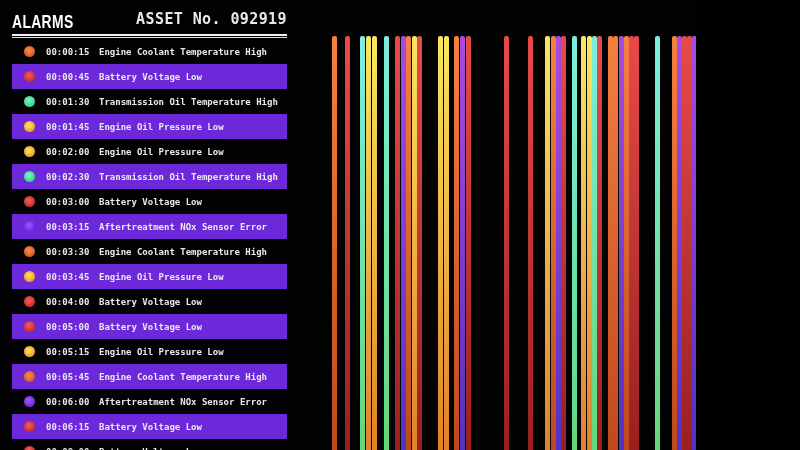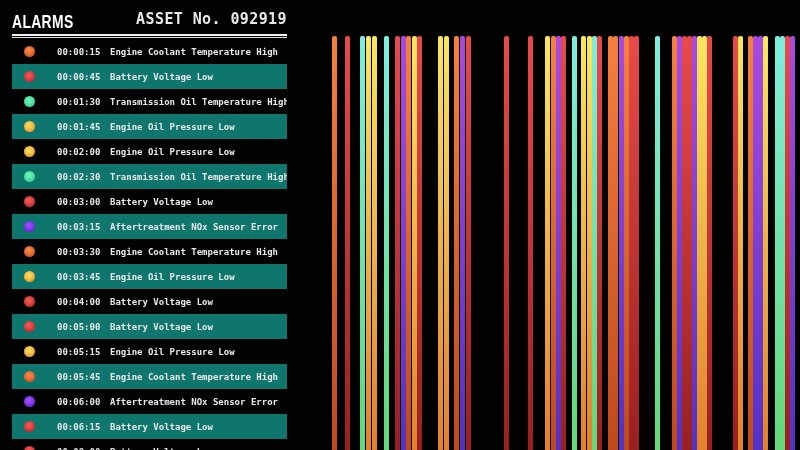--- a/index.html
+++ b/index.html
@@ -1,34 +1,34 @@
 <!DOCTYPE html>
 <html><head>
 <meta charset="utf-8">
 <style>
   html,body{margin:0;padding:0;background:#000;}
-  #app{position:relative;width:800px;height:450px;background:#020202;overflow:hidden;
+  #app{position:relative;width:696px;height:450px;background:#020202;overflow:hidden;
        font-family:"DejaVu Sans Mono","Liberation Mono",monospace;}
   
   .left-panel{position:absolute;left:12px;top:0;width:275px;}
   .panel-header{display:flex;justify-content:space-between;align-items:flex-end;
                 height:29px;padding-top:2px;}
   .page-title{font-family:"Liberation Sans","DejaVu Sans",sans-serif;
               font-weight:800;font-size:19px;line-height:1;color:#ffffff;
               letter-spacing:.5px;transform:scaleX(.73);transform-origin:0 100%;
               white-space:nowrap;}
   .asset-no{font-size:15px;font-weight:bold;color:#e9e9e9;letter-spacing:.4px;
             padding-bottom:3px;white-space:nowrap;}
   .header-rule{margin-top:3px;height:1px;border-top:2px solid #f2f2f2;
                border-bottom:1px solid #e0e0e0;background:transparent;}
   .alarm-list{margin-top:1px;}
   .row{height:25px;display:flex;align-items:center;background:transparent;}
-  .row.alt{background:#0f766e;}
+  .row.alt{background:#6d28d9;}
   .dot{flex:0 0 11px;width:11px;height:11px;border-radius:50%;margin-left:12px;}
-  .time{margin-left:22px;width:53px;font-size:9px;font-weight:bold;color:#e9e9e9;
+  .time{margin-left:11px;width:53px;font-size:9px;font-weight:bold;color:#e9e9e9;
         white-space:nowrap;}
   .label{flex:1;font-size:9px;font-weight:bold;color:#e9e9e9;white-space:nowrap;
          overflow:hidden;}
   
   .stripe-chart{position:absolute;left:0;top:36px;width:800px;height:414px;}
   .stripe{position:absolute;top:0;height:100%;width:4.5px;border-radius:2px 2px 0 0;}
 </style>
 </head>
 <body>
 

